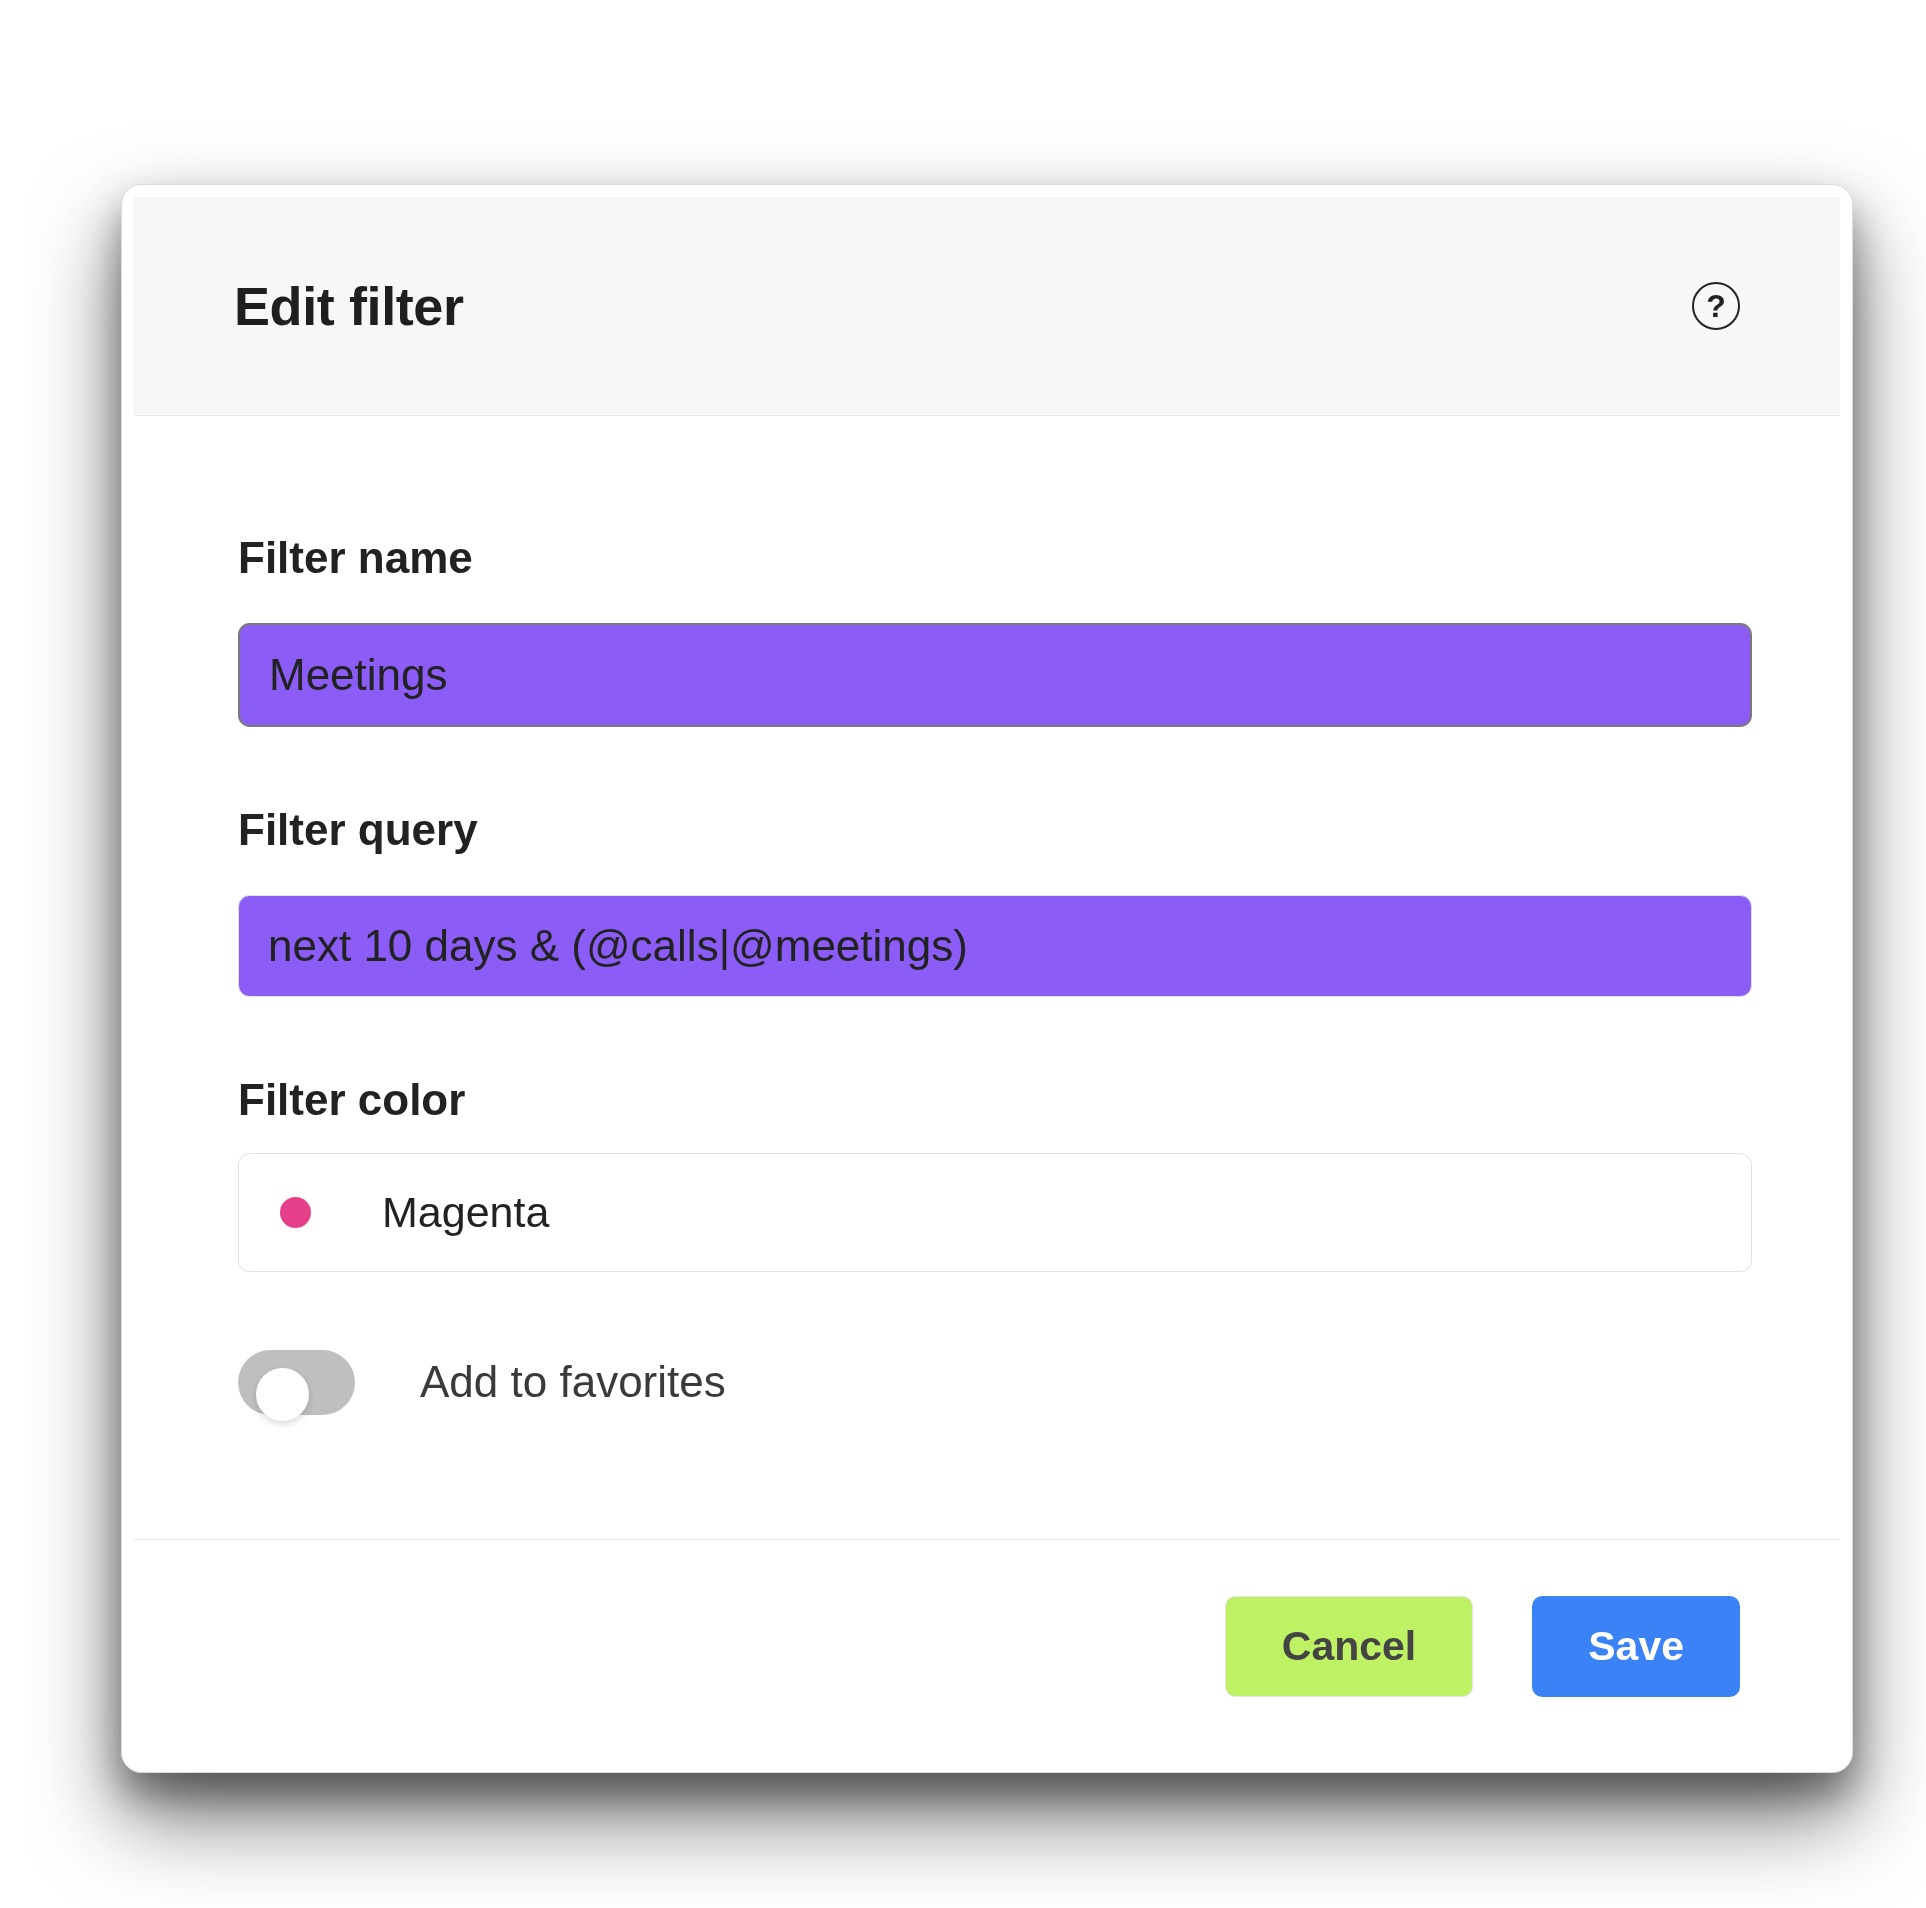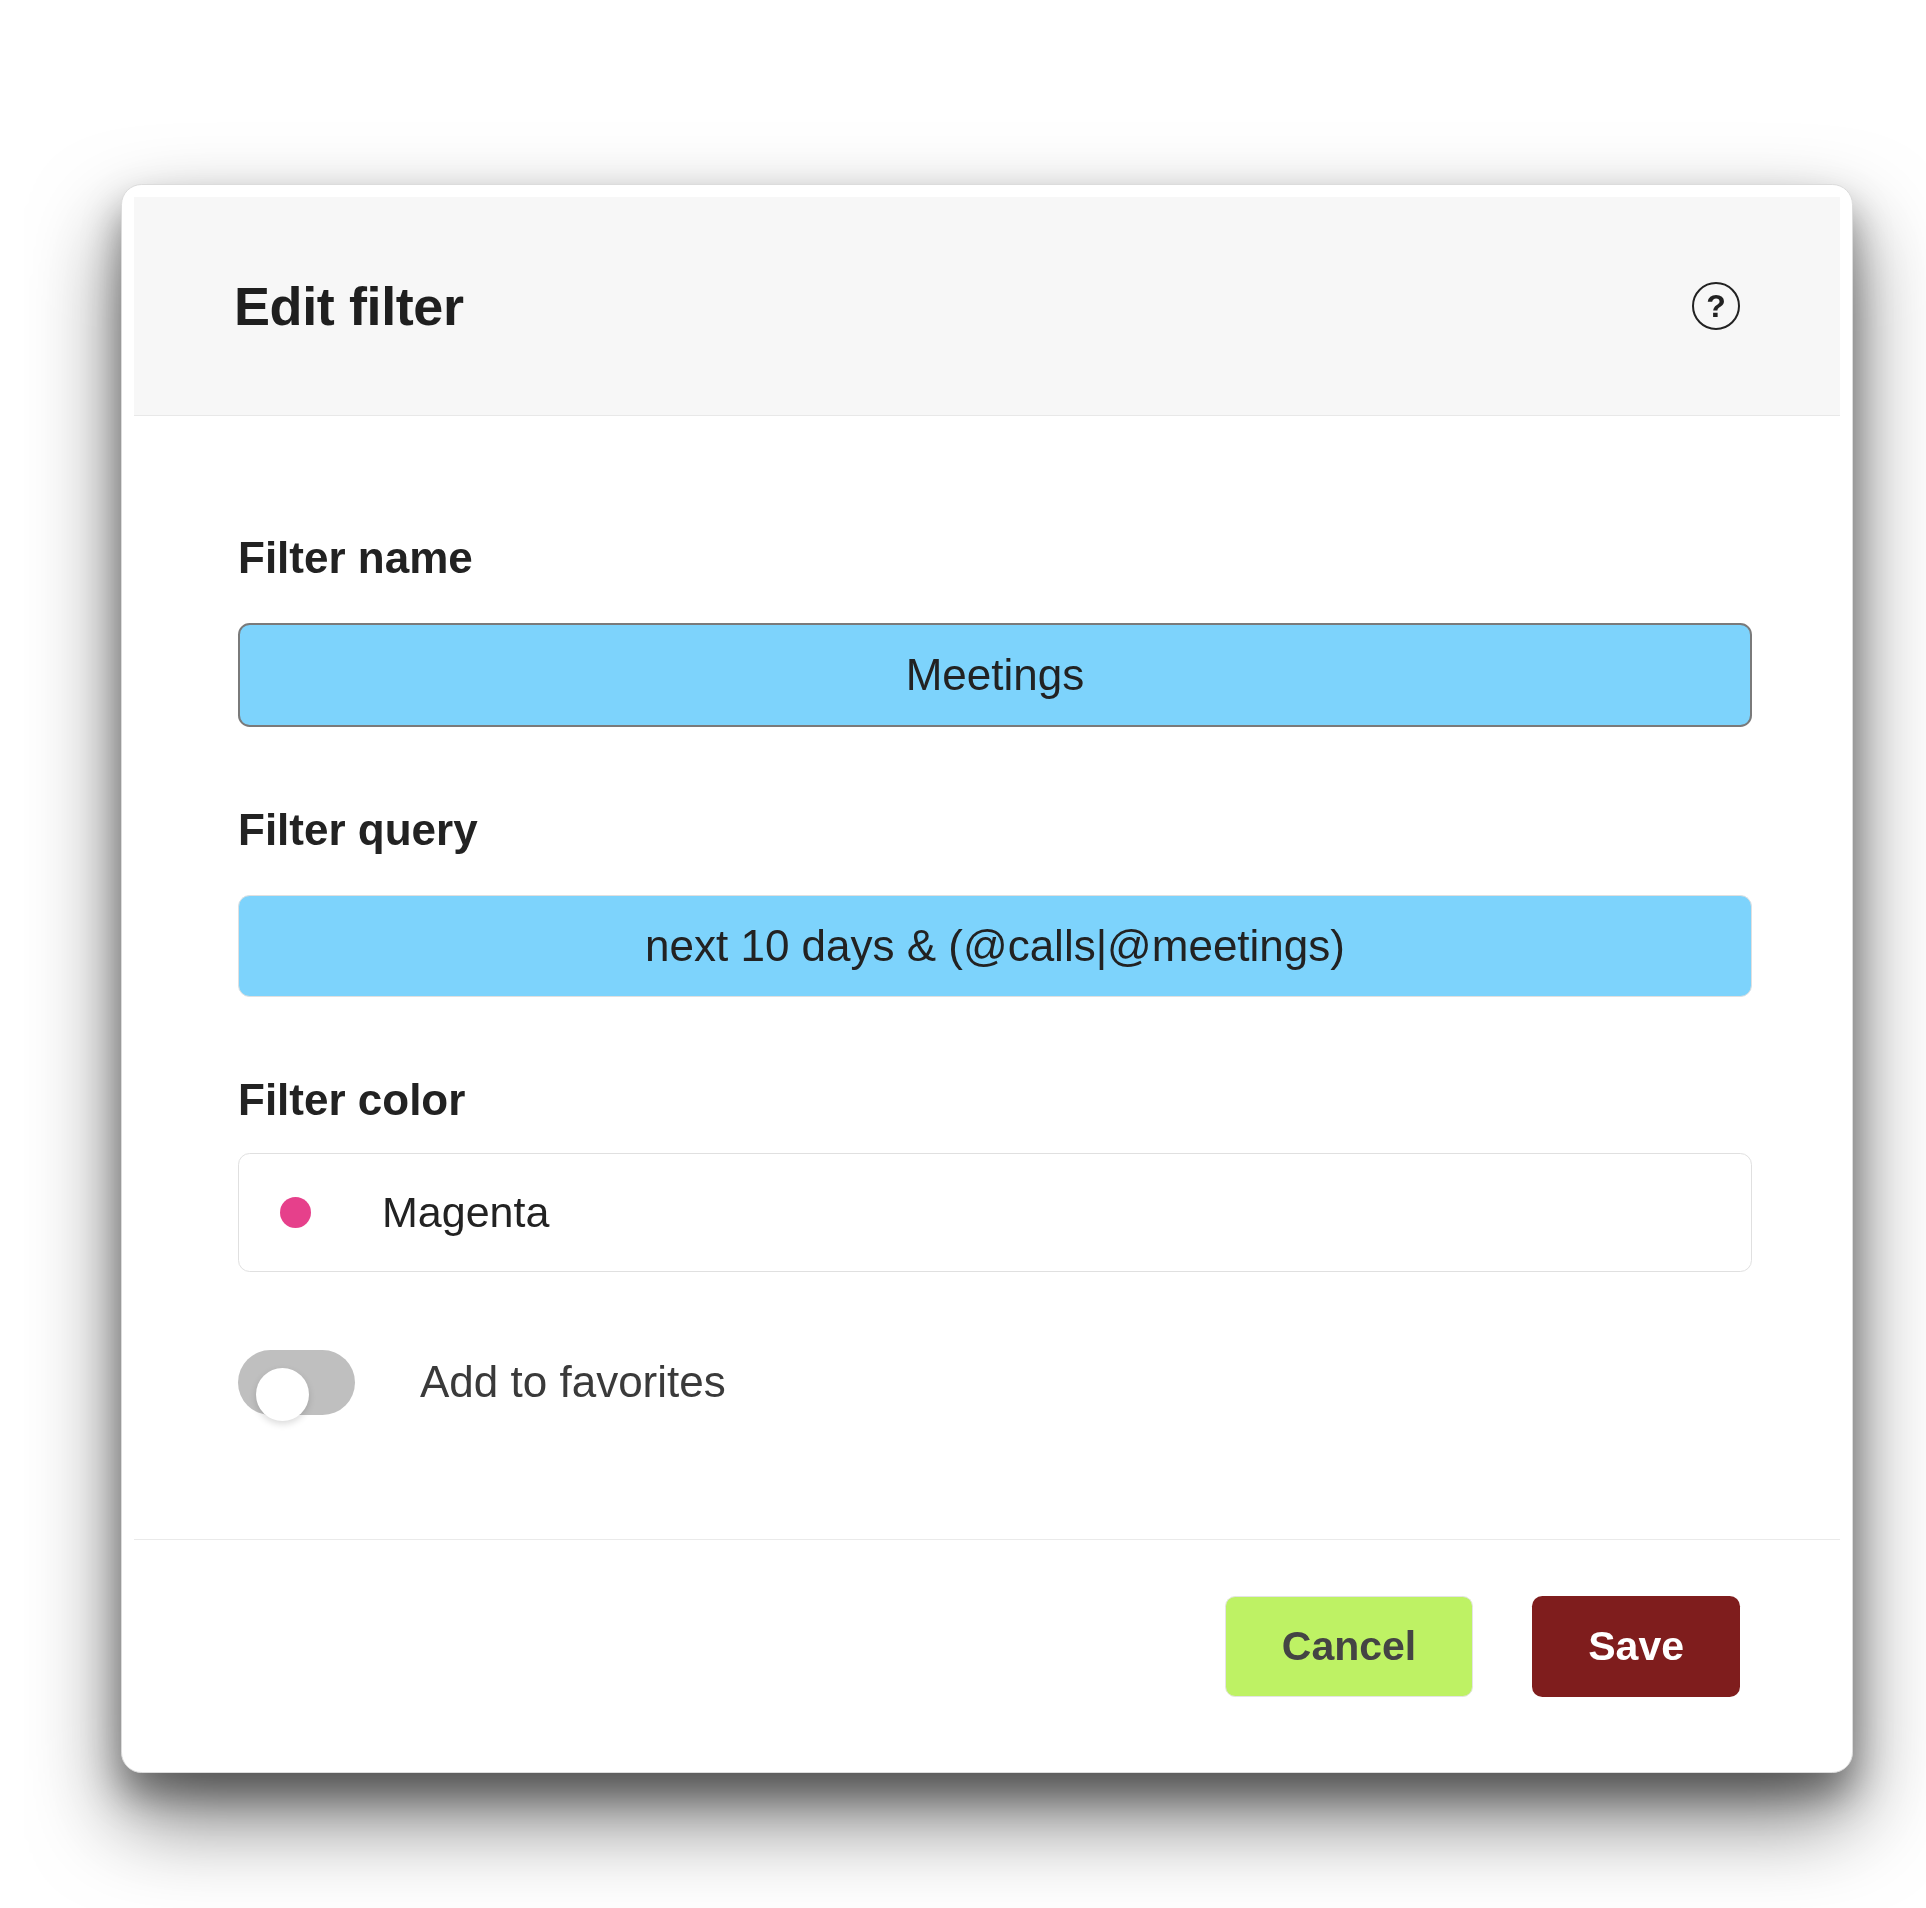--- a/index.html
+++ b/index.html
@@ -73,24 +73,23 @@
       margin-bottom: 28px;
     }
     .text-input {
       width: 100%;
       font-size: 44px;
       font-family: inherit;
       color: #222;
       padding: 23.5px 29px;
       border: 2.2px solid #7a7a7a;
       border-radius: 11.7px;
-      background: #7dd3fc;
+      background: #8b5cf6;
       outline: none;
       line-height: 1.2;
-      text-align: center;
     }
     .text-input.soft {
       border: 1.5px solid #e0e0e0;
     }
     .color-select {
       width: 100%;
       border: 1.5px solid #e0e0e0;
       border-radius: 11.7px;
       background: #ffffff;
       padding: 22px 29px;
@@ -156,21 +155,21 @@
       font-family: inherit;
       border: none;
       line-height: 1;
     }
     .btn-cancel {
       background: #bef264;
       color: #444;
       border: 1.5px solid #e4e4e4;
     }
     .btn-save {
-      background: #7f1d1d;
+      background: #3b82f6;
       color: #ffffff;
     }
   </style>
 </head>
 <body>
 
 <div class="dialog">
 
   <div class="dialog-header">
     <div class="dialog-title">Edit filter</div>

